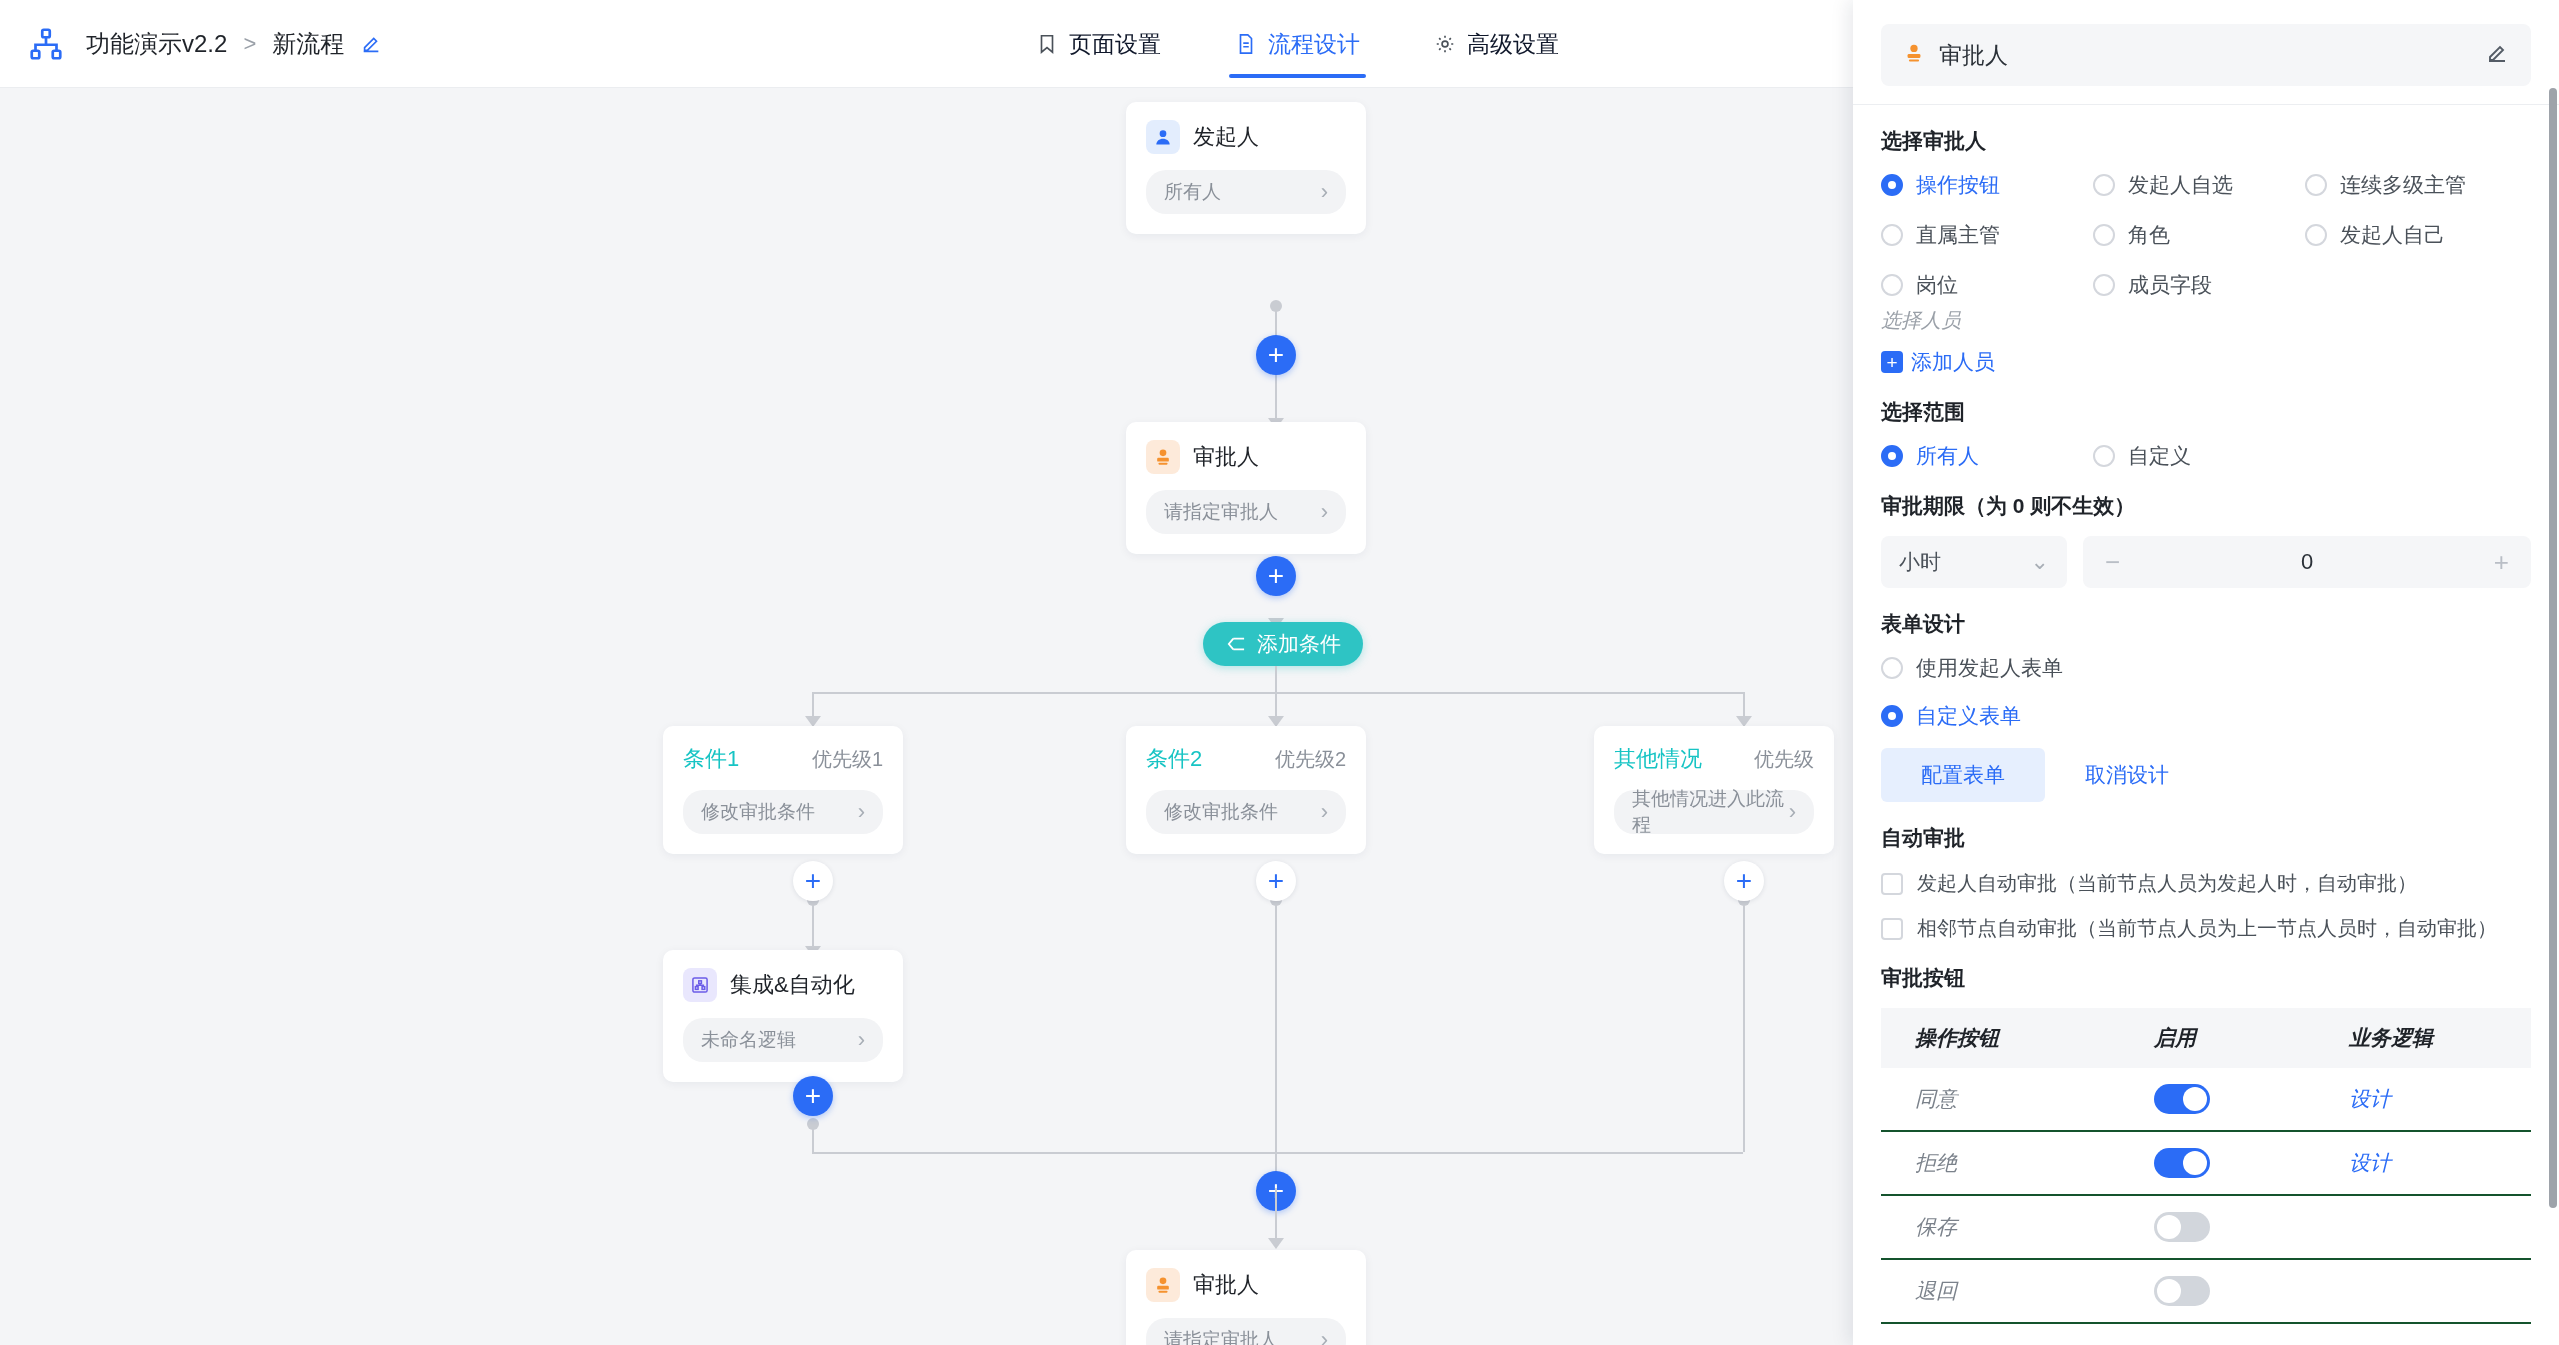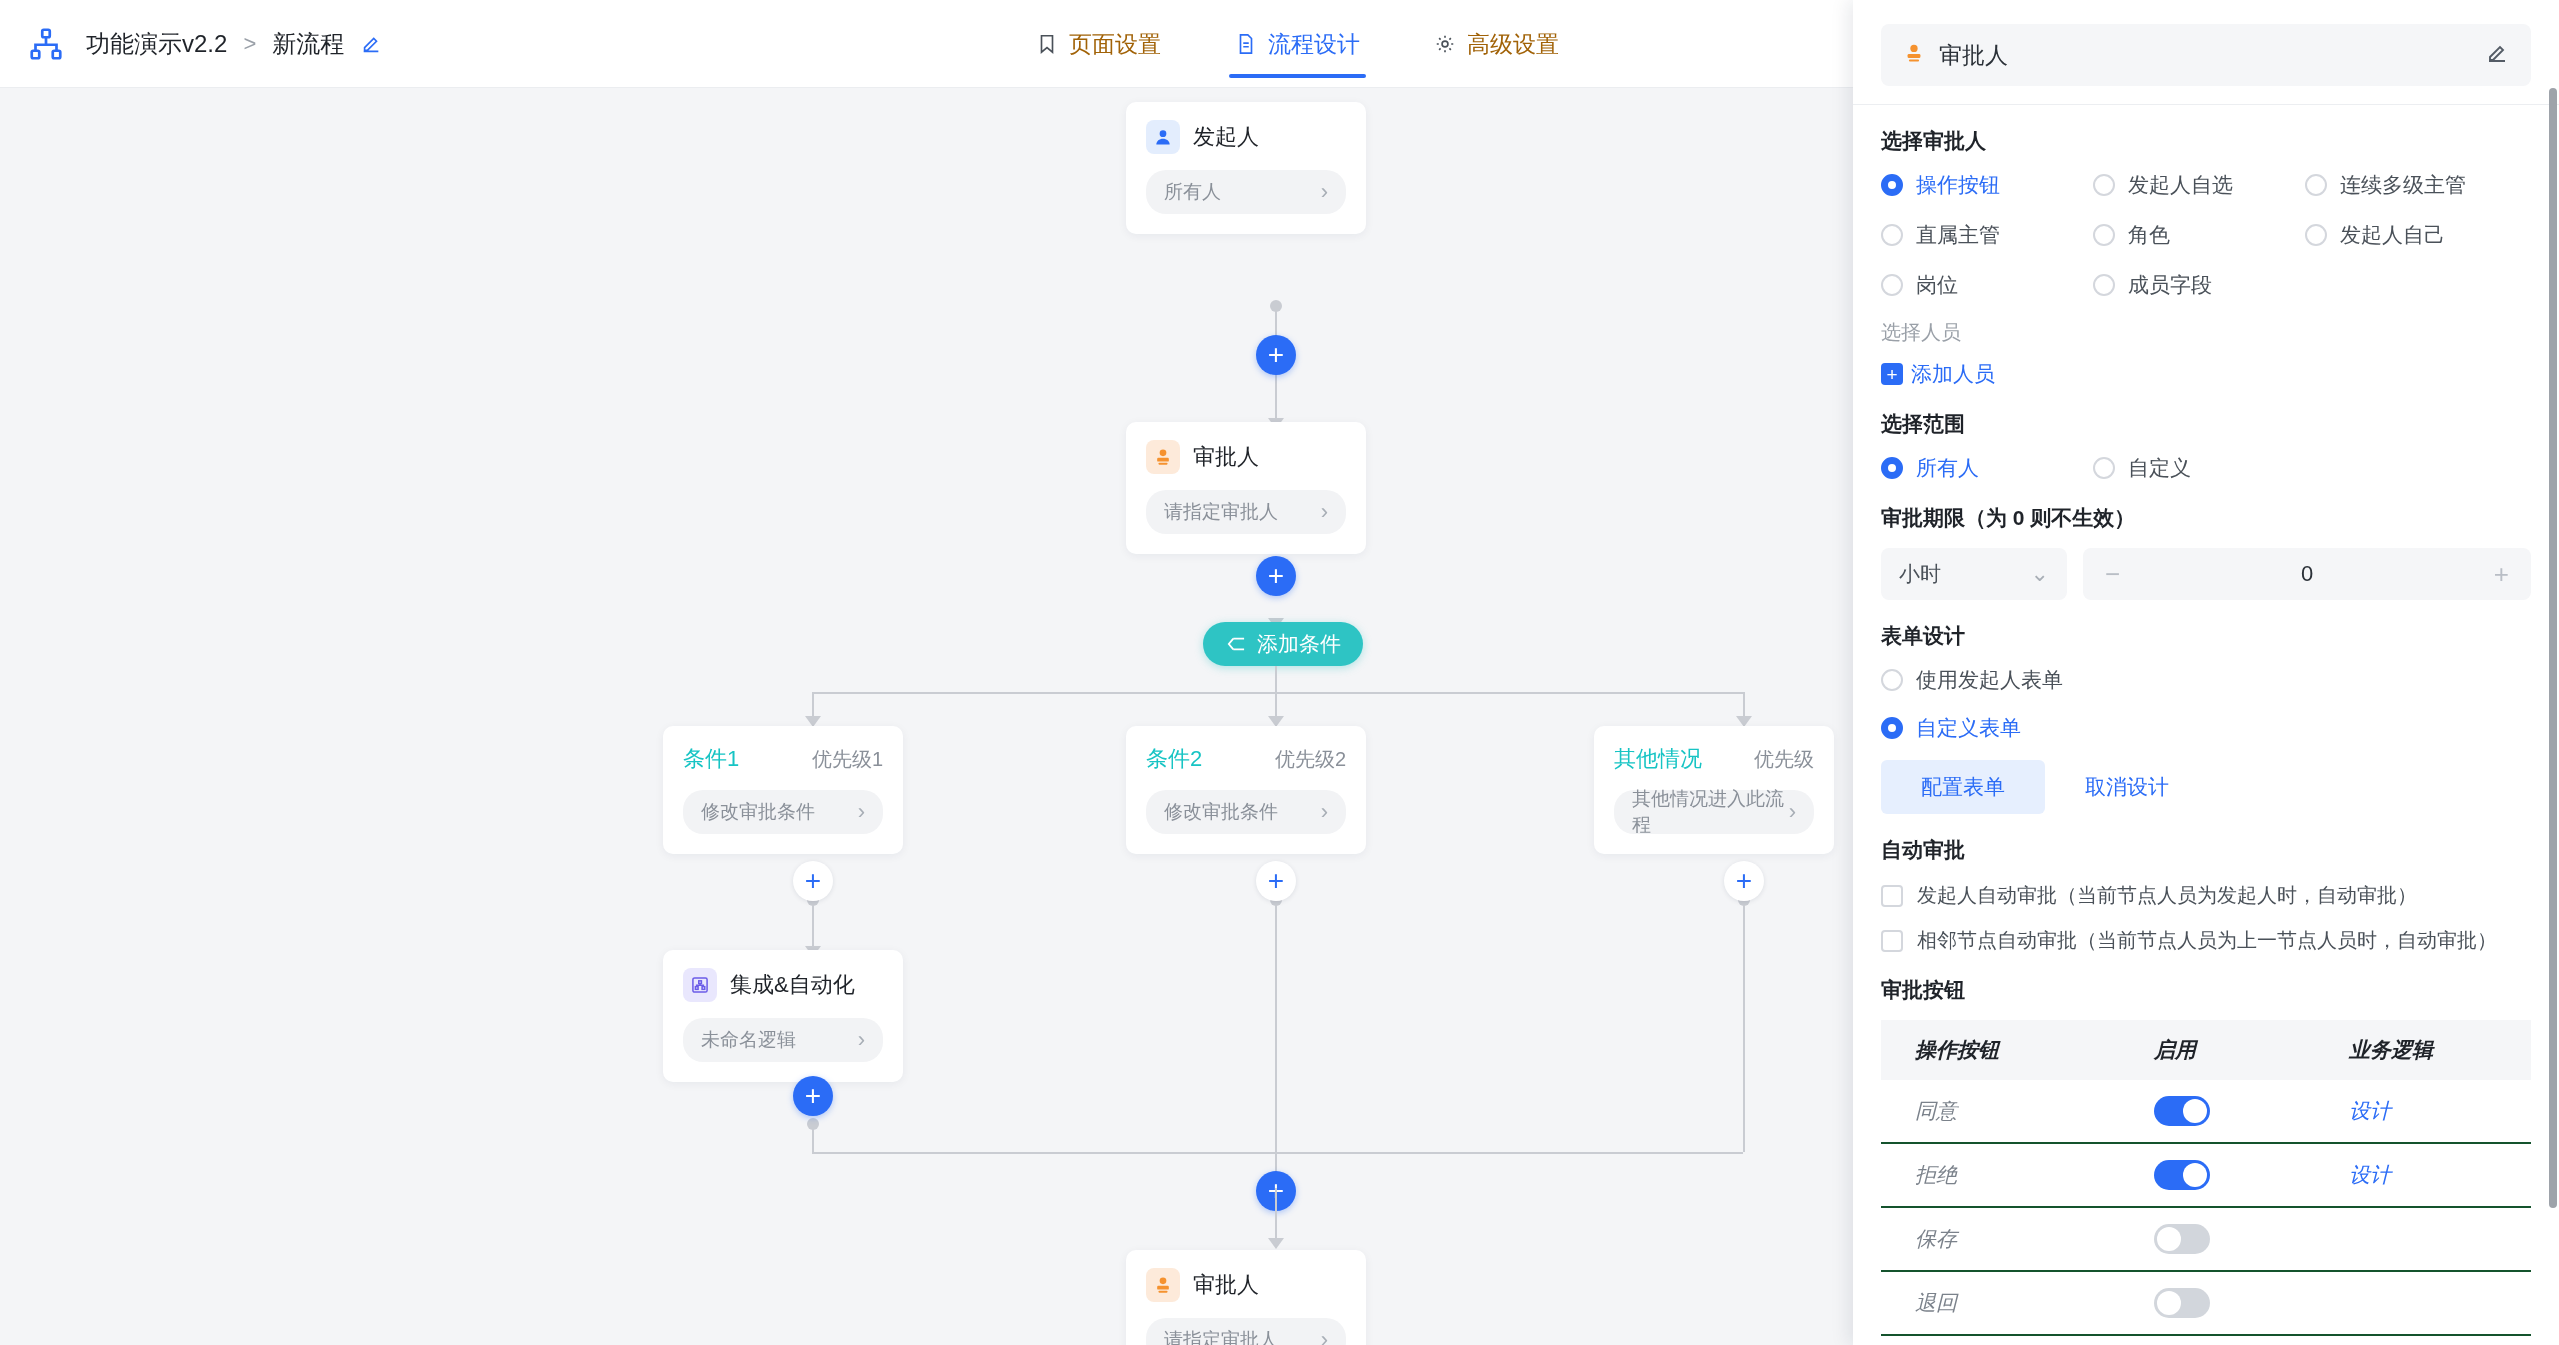--- a/index.html
+++ b/index.html
@@ -18,21 +18,21 @@
   }
   .brand { display: flex; align-items: center; margin-left: 28px; }
   .brand-icon { width: 36px; height: 36px; }
   .breadcrumb { display: flex; align-items: center; margin-left: 22px; font-size: 24px; color: #1f2329; }
   .bc-sep { margin: 0 16px; color: #9aa0a8; font-size: 22px; }
   .bc-edit { margin-left: 16px; width: 22px; height: 22px; cursor: pointer; }
 
   .tabs { position: absolute; left: 1020px; top: 0; height: 88px; display: flex; align-items: center; }
   .tab {
     display: flex; align-items: center; height: 88px; padding: 0 16px;
-    margin-right: 42px; font-size: 23px; color: #a16207; cursor: pointer; position: relative;
+    margin-right: 42px; font-size: 23px; color: #0f172a; cursor: pointer; position: relative;
   }
   .tab .tico { width: 22px; height: 22px; margin-right: 11px; display: inline-block; }
   .tab.active { color: #2b6cf6; }
   .tab.active::after {
     content: ""; position: absolute; left: 10px; right: 10px; bottom: 10px;
     height: 4px; background: #2b6cf6; border-radius: 2px;
   }
 
   
   .canvas {
@@ -101,21 +101,21 @@
   }
   .panel-top { padding: 24px 28px 18px 28px; background: #fff; }
   .panel-title-box {
     background: #f5f6f8; border-radius: 8px; height: 62px;
     display: flex; align-items: center; padding: 0 22px; justify-content: space-between;
   }
   .ptb-left { display: flex; align-items: center; }
   .ptb-left .ptxt { font-size: 23px; color: #2b3138; margin-left: 14px; }
   .panel-body { flex: 1; overflow: hidden; padding: 0 28px 0 28px; position: relative; border-top: 1px solid #eceef1; }
   .sec-title { font-size: 21px; font-weight: bold; color: #1f2329; margin: 22px 0 16px 0; }
-  .sec-sub { font-size: 20px; color: #9aa0a8; margin-top: 20px; }
+  .sec-sub { font-size: 20px; color: #9aa0a8; margin-top: 8px; font-style: italic; }
 
   .radio-grid { display: grid; grid-template-columns: 212px 212px auto; row-gap: 22px; }
   .radio-grid.two { grid-template-columns: 212px auto; }
   .radio { display: flex; align-items: center; cursor: pointer; }
   .rdot {
     width: 22px; height: 22px; border-radius: 50%; border: 2px solid #d4d7dd;
     background: #fff; margin-right: 13px; flex: none;
   }
   .radio.on .rdot { border: 7px solid #2b6cf6; background: #fff; }
   .rlabel { font-size: 21px; color: #4a5159; }

